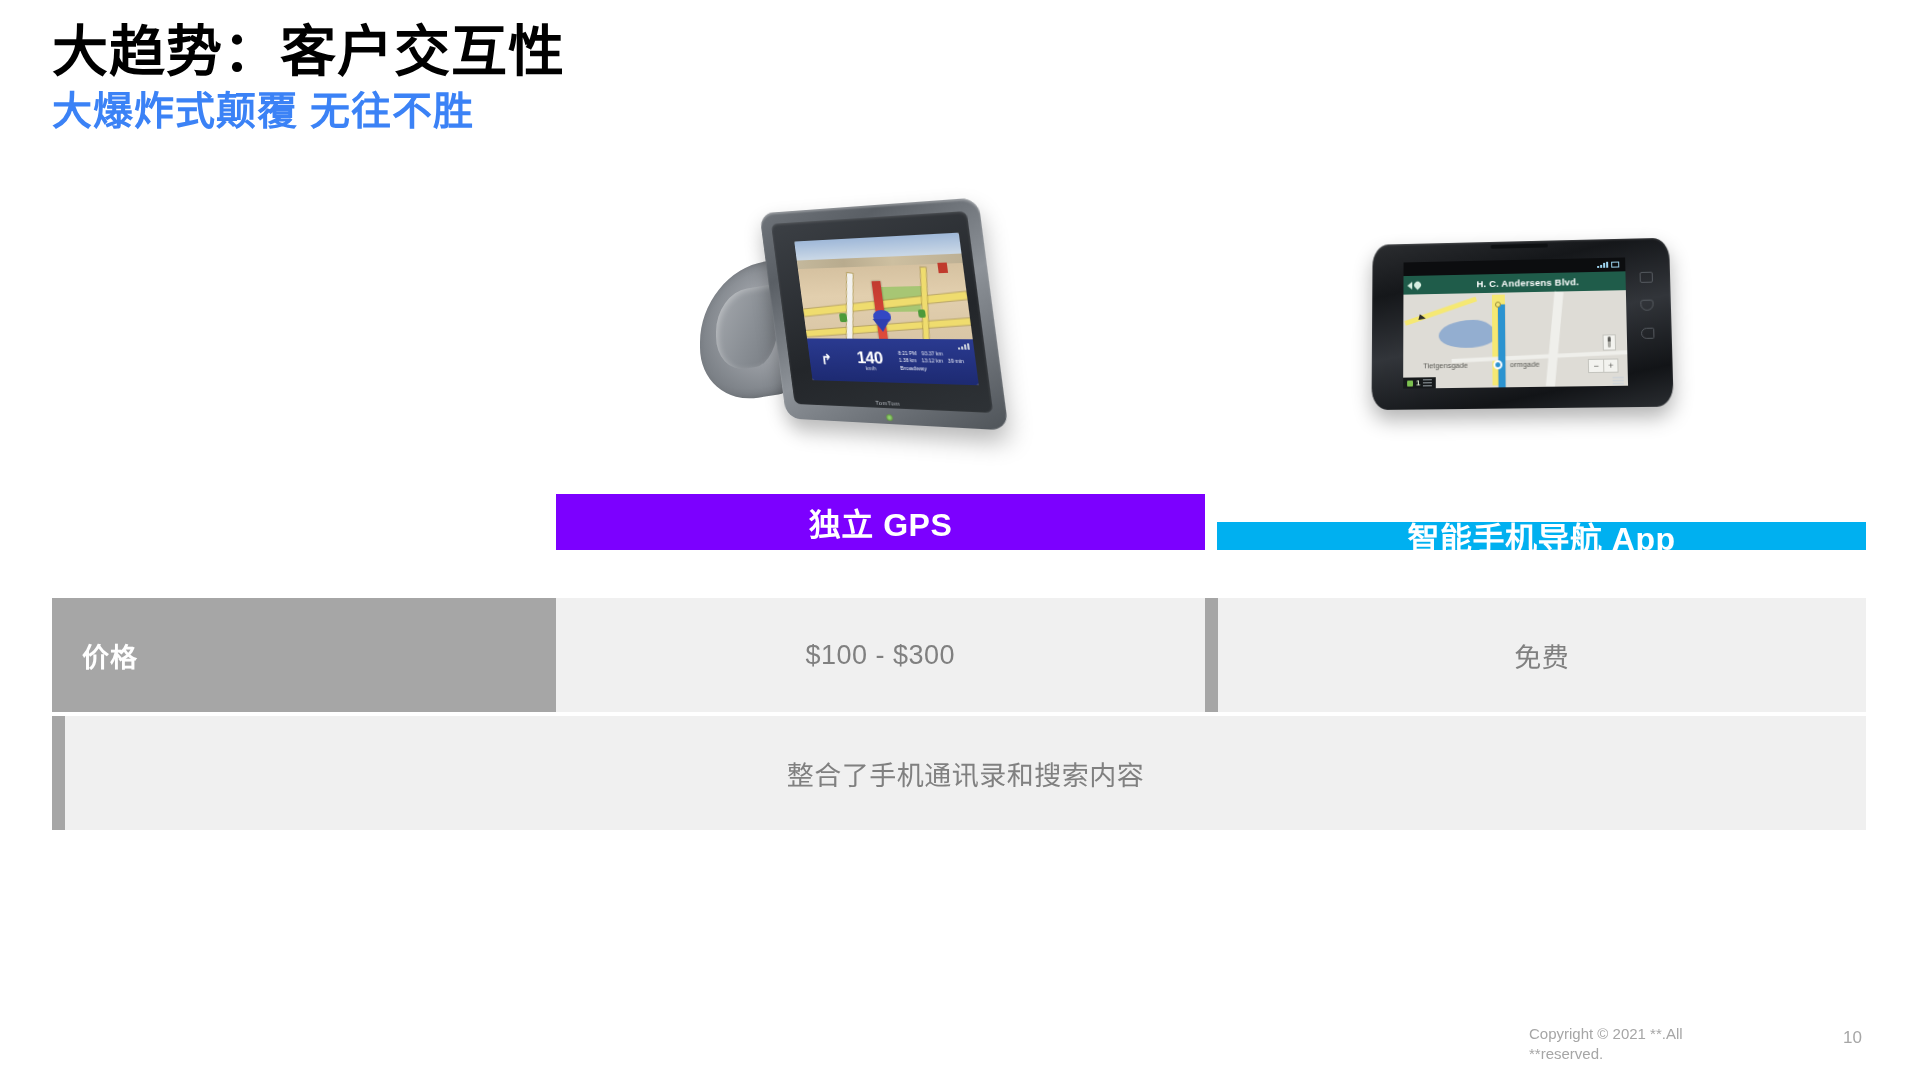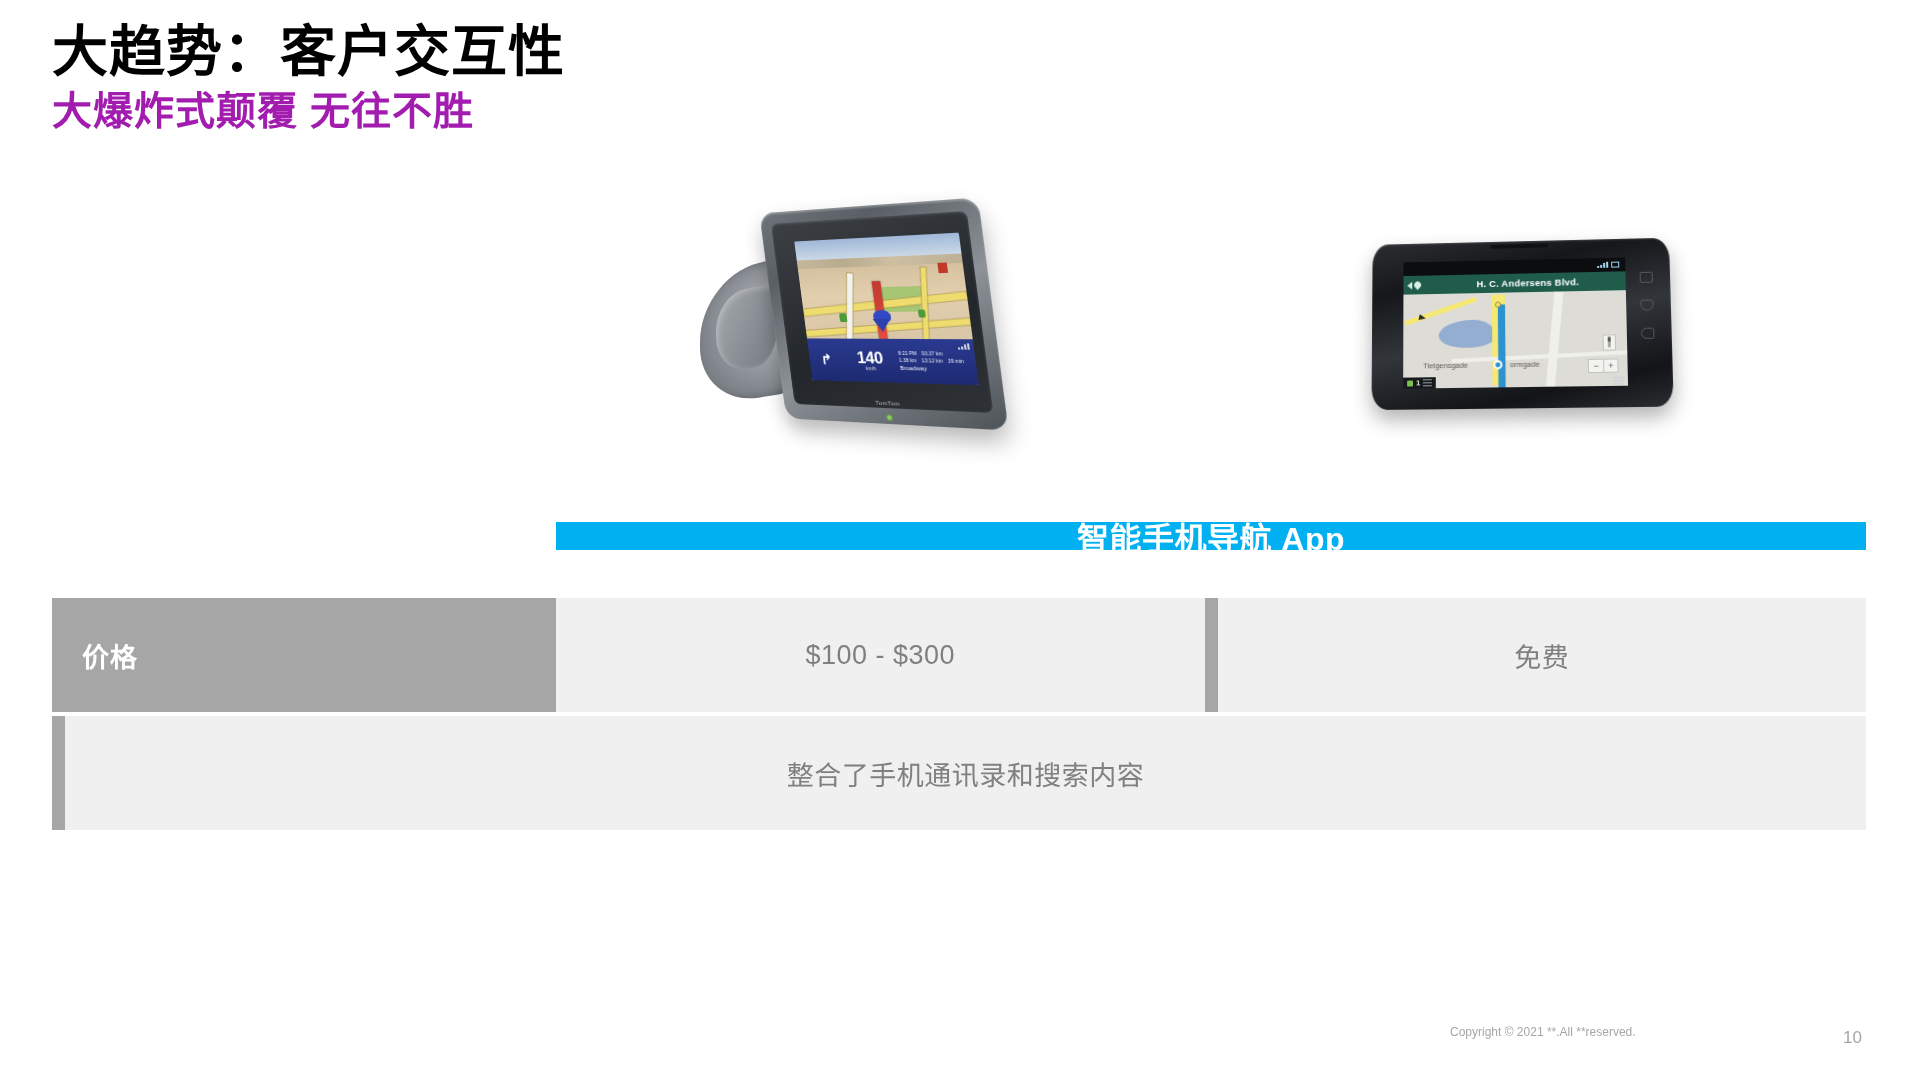--- a/index.html
+++ b/index.html
@@ -26,21 +26,21 @@
     font-weight: bold;
     color: #000000;
     letter-spacing: 1px;
     line-height: 1.08;
     white-space: nowrap;
   }
 
   .title-sub {
     font-size: 40px;
     font-weight: bold;
-    color: #a21caf;
+    color: #3b82f6;
     letter-spacing: 1px;
     line-height: 1.15;
     margin-top: 6px;
     white-space: nowrap;
   }
 
   
   .device-area { position: absolute; left: 0; top: 195px; width: 1920px; height: 270px; }
 
   
@@ -369,23 +369,23 @@
   }
   .cell-val {
     flex: 1; background: #F0F0F0;
     display: flex; align-items: center; justify-content: center;
     color: #808080; font-size: 27px; letter-spacing: .5px;
   }
   .divider { width: 13px; background: #A6A6A6; }
 
   
   .copyright {
-    position: absolute; left: 1450px; top: 1024px;
+    position: absolute; left: 1529px; top: 1024px;
     width: 230px;
-    color: #A6A6A6; font-size: 12px; line-height: 1.35;
+    color: #A6A6A6; font-size: 15px; line-height: 1.35;
   }
   .pagenum {
     position: absolute; left: 1843px; top: 1028px;
     color: #A6A6A6; font-size: 17px;
   }
 </style>
 </head>
 <body>
 
 <div id="slide">
@@ -509,20 +509,21 @@
           <div class="k home"></div>
           <div class="k back"></div>
         </div>
       </div>
     </div>
   </div>
 
   <div class="table">
 
     <div class="thead">
+      <div class="th gps">独立 GPS</div>
       <div class="th app">智能手机导航 App</div>
     </div>
 
     <div class="tbody">
 
       <div class="trow">
         <div class="cell-label">价格</div>
         <div class="cell-val">$100 - $300</div>
         <div class="divider"></div>
         <div class="cell-val">免费</div>

